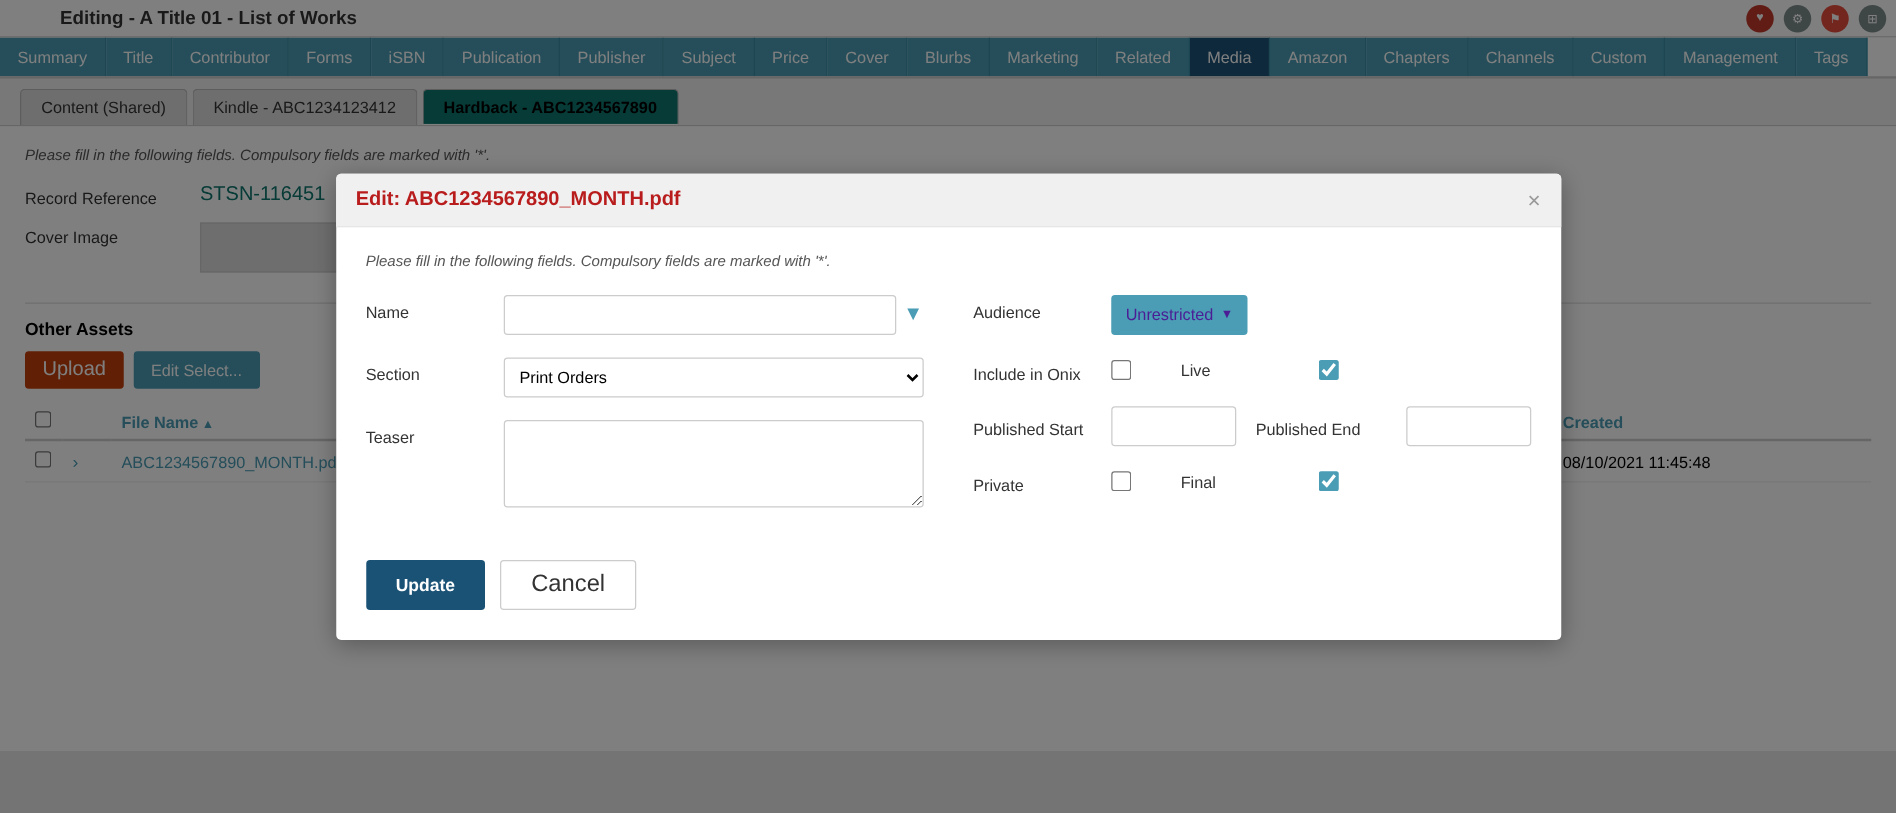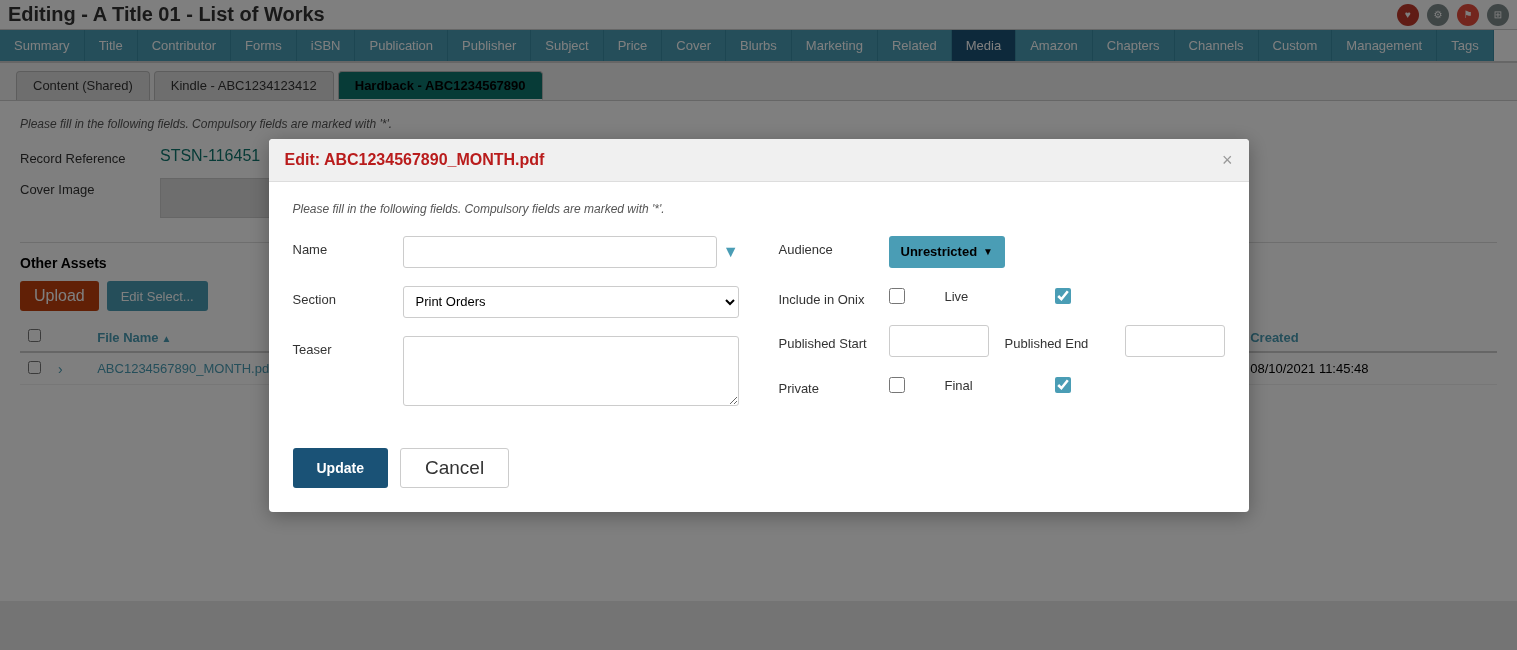--- a/index.html
+++ b/index.html
@@ -9,21 +9,21 @@
     .top-bar {
       background: #fff;
       padding: 0;
       display: flex;
       align-items: center;
       justify-content: space-between;
       border-bottom: 1px solid #ccc;
       height: 30px;
       padding: 0 8px;
     }
-    .top-bar-title { font-size: 20px; font-weight: bold; color: #333; }
+    .top-bar-title { font-size: 15px; font-weight: bold; color: #333; margin-left: 40px; }
     .top-bar-icons { display: flex; gap: 8px; }
     .top-bar-icon { width: 22px; height: 22px; background: #555; border-radius: 50%; display: flex; align-items: center; justify-content: center; color: white; font-size: 10px; cursor: pointer; }
 
     
     .nav-tabs {
       display: flex;
       background: #fff;
       border-bottom: 2px solid #ccc;
       flex-wrap: nowrap;
       overflow: hidden;
@@ -170,30 +170,29 @@
       color: #4a9db5;
       font-size: 16px;
       cursor: pointer;
       flex-shrink: 0;
     }
 
     
     .audience-btn {
       padding: 5px 12px;
       background: #4a9db5;
-      color: #000000;
+      color: #4c1d95;
       border: none;
       border-radius: 3px;
       cursor: pointer;
       font-size: 13px;
       display: flex;
       align-items: center;
       gap: 6px;
       height: 32px;
-      font-weight: bold;
     }
     .audience-btn .caret { font-size: 10px; }
     .check-label-right { width: 110px; font-size: 13px; color: #333; flex-shrink: 0; margin-left: 20px; }
     .form-checkbox { width: 16px; height: 16px; cursor: pointer; accent-color: #4a9db5; }
 
     
     .date-input {
       width: 100px;
       padding: 5px 8px;
       border: 1px solid #ccc;

